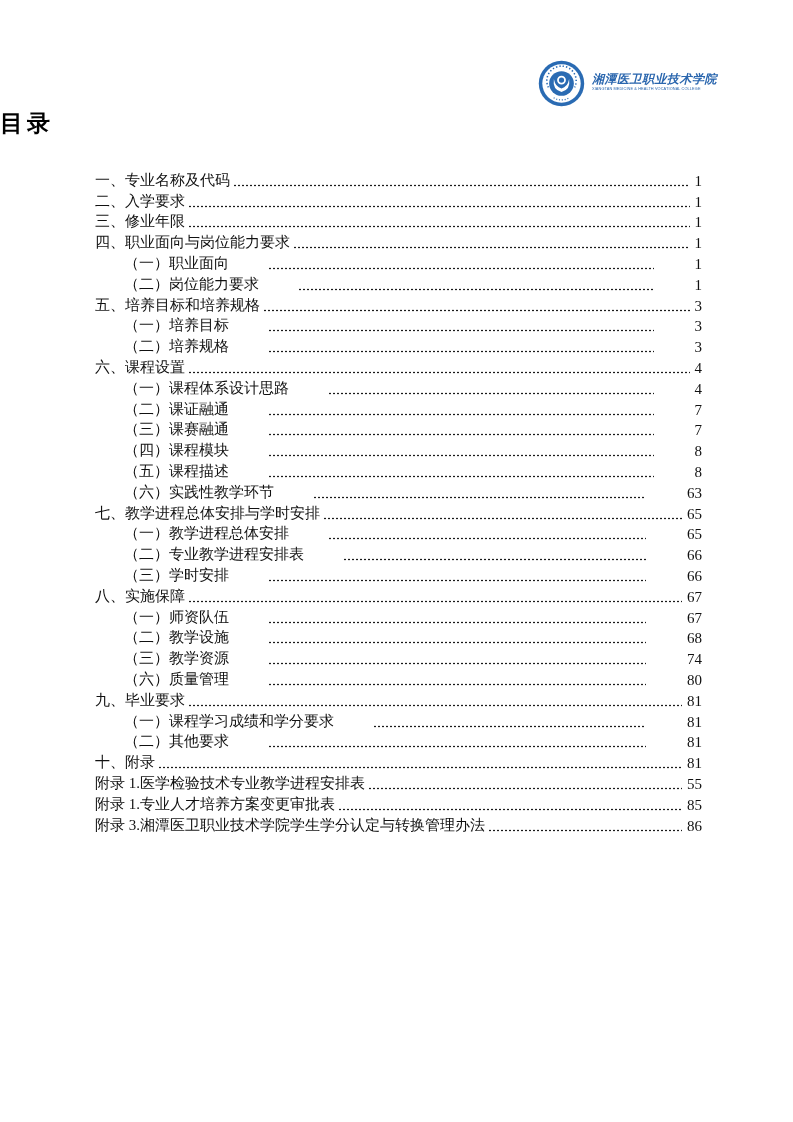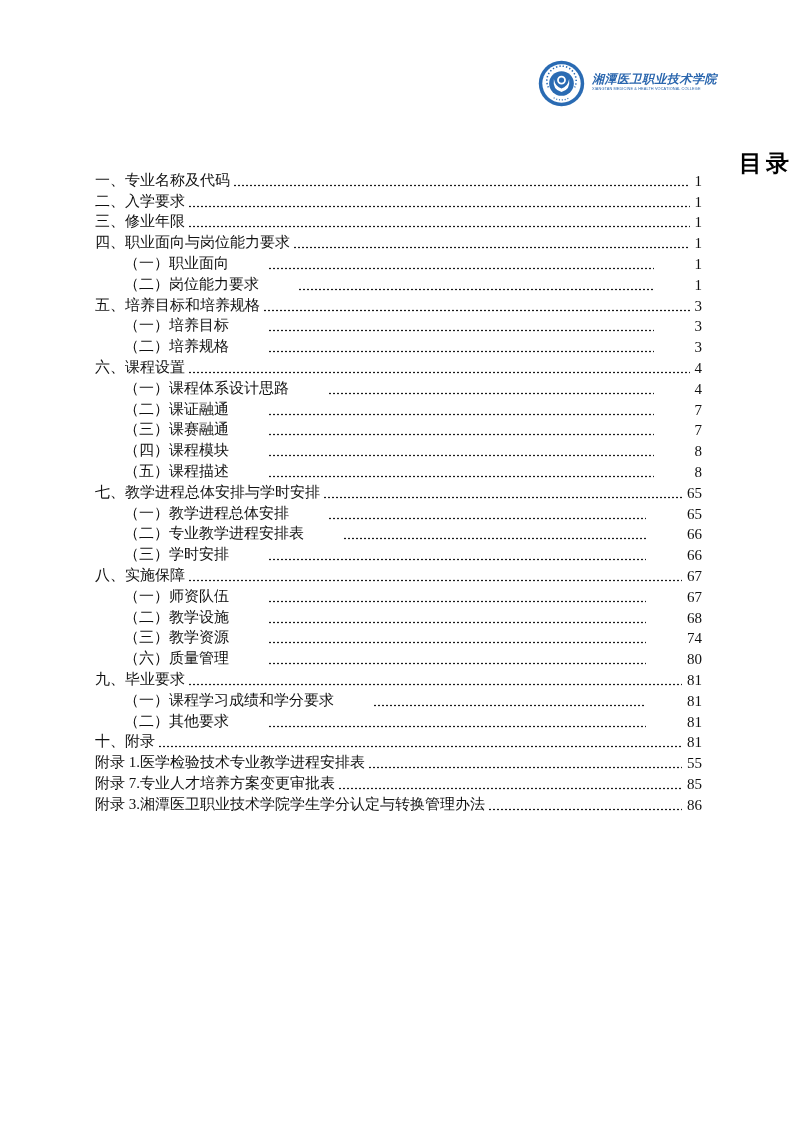--- a/index.html
+++ b/index.html
@@ -29,24 +29,23 @@
   .logo-en {
     font-size:7px; white-space:nowrap;
     transform:scale(0.55); transform-origin:left top;
     margin-top:1px; letter-spacing:0.2px;
     font-family:"Liberation Sans","DejaVu Sans",sans-serif;
   }
 
   
   .doc-title {
     position:absolute; top:108px; left:0; width:100%;
-    text-align:right;
+    text-align:left;
     font-size:23px; font-weight:bold; letter-spacing:4px;
     color:#000;
-    margin-top:40px;
   }
 
   
   .toc {
     position:absolute; top:169px; left:95px; width:607px;
   }
   .toc-row {
     display:flex; align-items:flex-end;
     height:20.8px;
     font-size:15px;
@@ -159,20 +158,25 @@
       <div class="toc-row level-2">
         <span class="toc-label">（四）课程模块</span>
         <span class="leader"></span>
         <span class="toc-page">8</span>
       </div>
       <div class="toc-row level-2">
         <span class="toc-label">（五）课程描述</span>
         <span class="leader"></span>
         <span class="toc-page">8</span>
       </div>
+      <div class="toc-row level-2">
+        <span class="toc-label">（六）实践性教学环节</span>
+        <span class="leader"></span>
+        <span class="toc-page">63</span>
+      </div>
       <div class="toc-row level-1">
         <span class="toc-label">七、教学进程总体安排与学时安排</span>
         <span class="leader"></span>
         <span class="toc-page">65</span>
       </div>
       <div class="toc-row level-2">
         <span class="toc-label">（一）教学进程总体安排</span>
         <span class="leader"></span>
         <span class="toc-page">65</span>
       </div>
@@ -230,21 +234,21 @@
         <span class="toc-label">十、附录</span>
         <span class="leader"></span>
         <span class="toc-page">81</span>
       </div>
       <div class="toc-row level-1">
         <span class="toc-label">附录 1.医学检验技术专业教学进程安排表</span>
         <span class="leader"></span>
         <span class="toc-page">55</span>
       </div>
       <div class="toc-row level-1">
-        <span class="toc-label">附录 7.专业人才培养方案变更审批表</span>
+        <span class="toc-label">附录 1.专业人才培养方案变更审批表</span>
         <span class="leader"></span>
         <span class="toc-page">85</span>
       </div>
       <div class="toc-row level-1">
         <span class="toc-label">附录 3.湘潭医卫职业技术学院学生学分认定与转换管理办法</span>
         <span class="leader"></span>
         <span class="toc-page">86</span>
       </div>
     </div>
 

